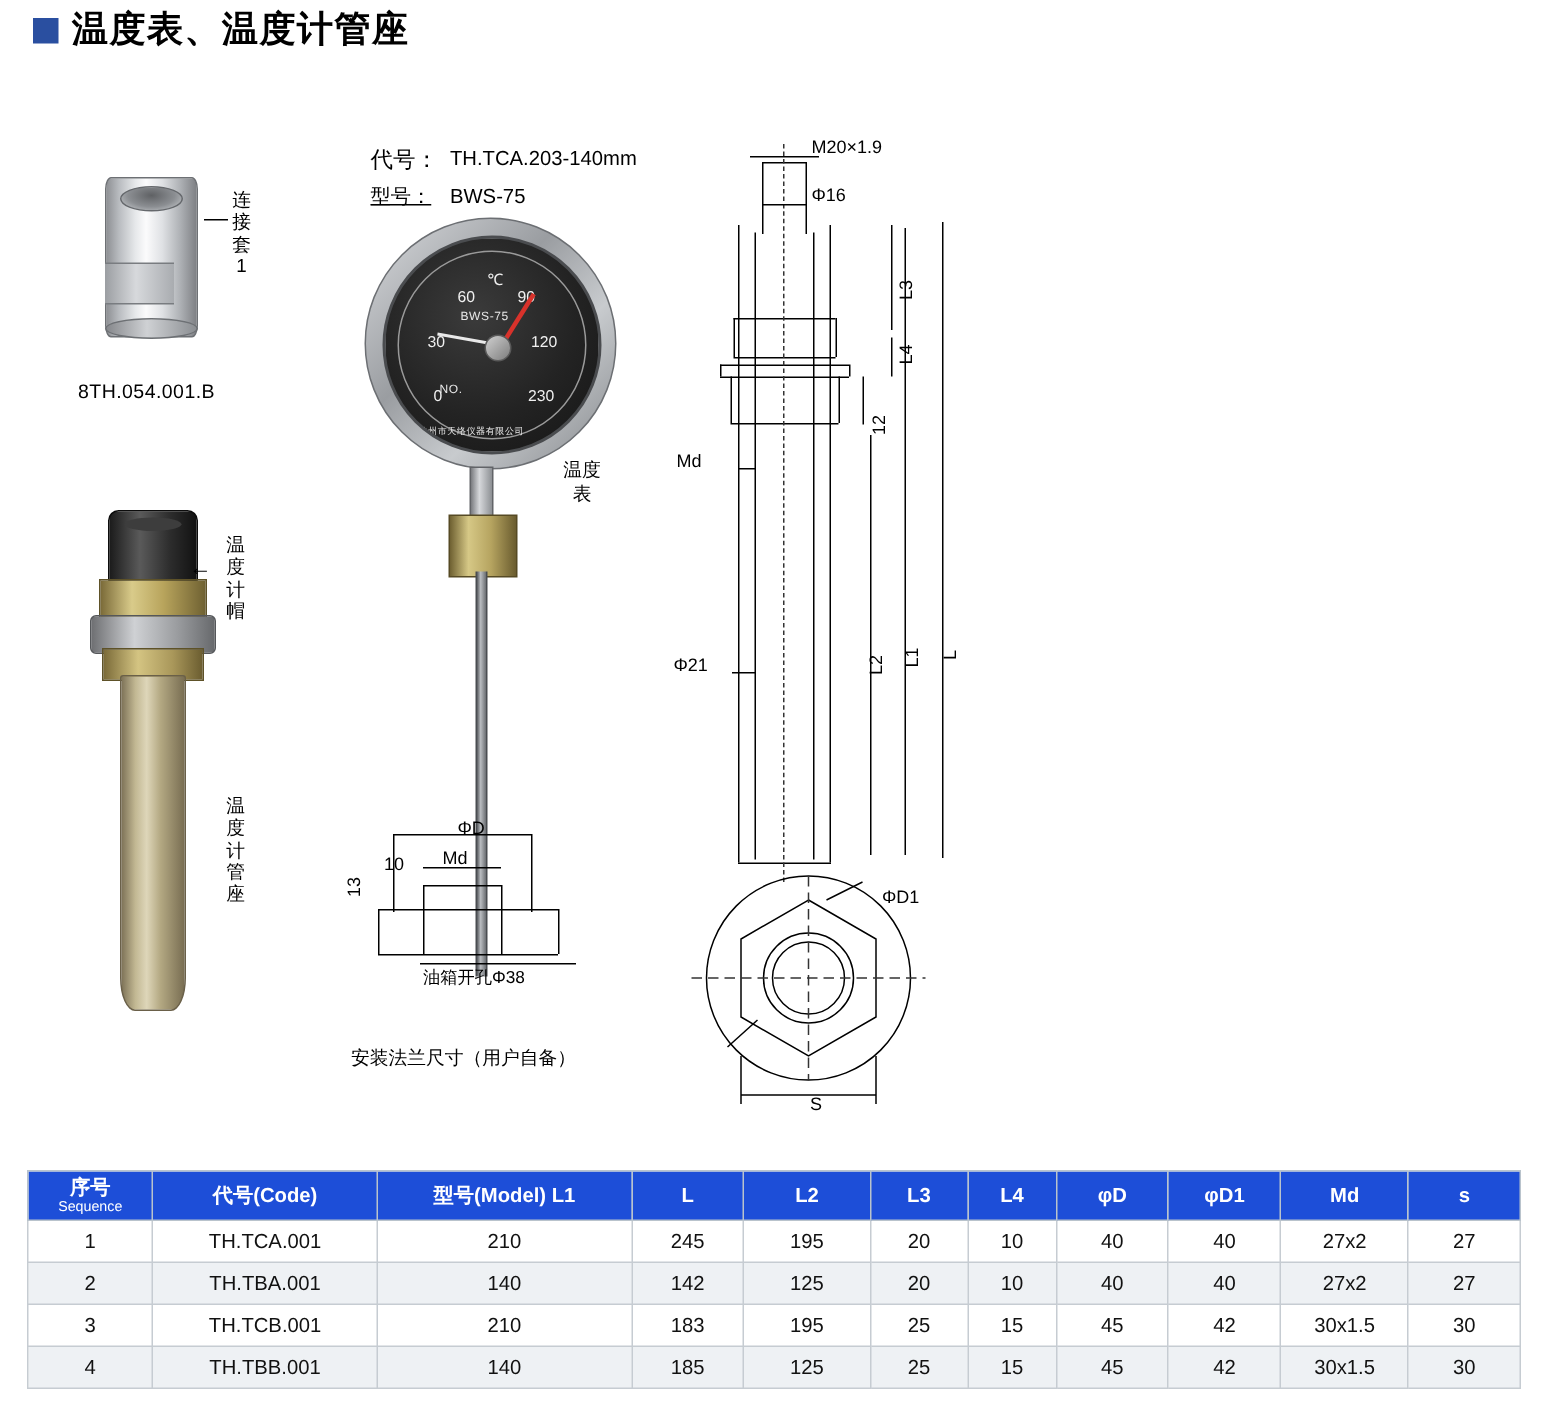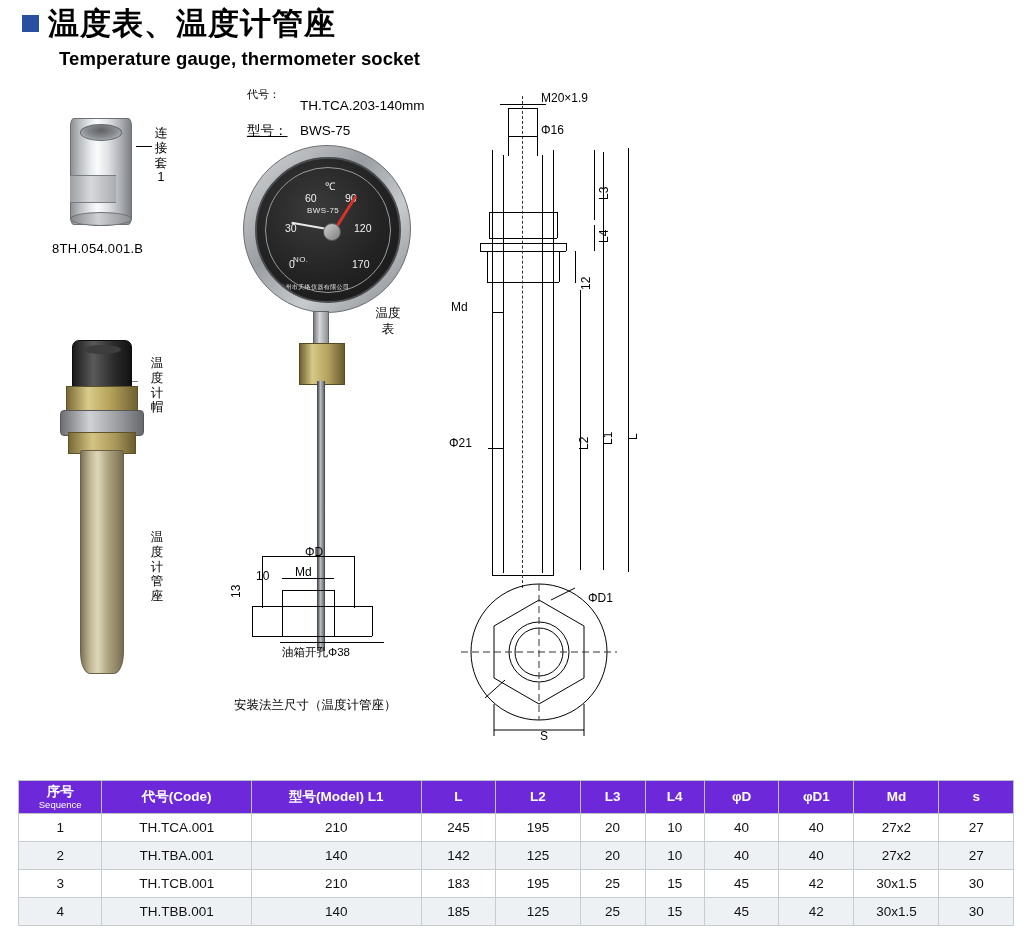--- a/index.html
+++ b/index.html
@@ -32,21 +32,21 @@
     align-items: center;
     gap: 9px;
   }
   .sq {
     width: 17px;
     height: 17px;
     background: #2a4fa0;
     display: inline-block;
   }
   .title-cn {
-    font-size: 31px;
+    font-size: 24px;
     font-weight: bold;
     letter-spacing: 1px;
     line-height: 1;
   }
   .title-en {
     margin-top: 9px;
     margin-left: 37px;
     font-size: 18.5px;
     font-weight: bold;
     letter-spacing: 0.1px;
@@ -321,21 +321,21 @@
     left: 18px;
     top: 780px;
     width: 996px;
   }
   table.spec {
     border-collapse: collapse;
     width: 996px;
     font-size: 13.5px;
   }
   table.spec th {
-    background: #6d28d9;
+    background: #1d4ed8;
     color: #fff;
     border: 1px solid #b9c3cc;
     font-weight: bold;
     padding: 3px 2px;
     text-align: center;
     line-height: 1.15;
   }
   table.spec th .sub {
     display: block;
     font-size: 9.5px;
@@ -355,34 +355,33 @@
 </head>
 <body>
 
 <div class="page">
 
   <div class="header">
     <div class="title-row">
       <span class="sq"></span>
       <span class="title-cn">温度表、温度计管座</span>
     </div>
-    <div class="title-en">Temperature gauge, thermometer socket</div>
   </div>
 
   <div class="sleeve">
     <div class="body"></div>
     <div class="bore"></div>
     <div class="flat"></div>
     <div class="btm"></div>
   </div>
   <div class="lbl-cn" style="left: 154px; top: 126px; width: 14px; white-space: pre; text-align: center;">连
 接
 套
 1</div>
-  <div class="lbl" style="left:52px; top:242px; font-size:13px; letter-spacing:0.3px;">8TH.054.001.B</div>
+  <div class="lbl" style="left:52px; top:254px; font-size:13px; letter-spacing:0.3px;">8TH.054.001.B</div>
 
   <div class="line-h" style="left:136px; top:146px; width:16px;"></div>
 
   <div class="thermo">
     <div class="cap"></div>
     <div class="nutA"></div>
     <div class="nutB"></div>
     <div class="nutC"></div>
     <div class="stem"></div>
   </div>
@@ -390,36 +389,36 @@
 度
 计
 帽</div>
   <div class="lbl" style="left:126px; top:370px; font-size:15px;">←</div>
   <div class="lbl-cn" style="left: 150px; top: 530px; width: 14px; white-space: pre; text-align: center;">温
 度
 计
 管
 座</div>
 
-  <div class="lbl" style="left:247px; top:88px; font-size:11px;">代号：</div>
+  <div class="lbl" style="left:247px; top:98px; font-size:15px;">代号：</div>
   <div class="lbl" style="left:300px; top:98px; font-size:13.5px;text-align:right;">TH.TCA.203-140mm</div>
   <div class="lbl" style="left:247px; top:123px; font-size:13.5px;text-decoration:underline;">型号：</div>
   <div class="lbl" style="left:300px; top:123px; font-size:13.5px;">BWS-75</div>
 
   <div class="gauge-wrap">
     <div class="dial-outer">
       <div class="dial-inner">
         <div class="tickring"></div>
         <div class="dial-num" style="left:68px; top:20px;">℃</div>
         <div class="dial-num" style="left:48px; top:33px;">60</div>
         <div class="dial-num" style="left:88px; top:33px;">90</div>
         <div class="dial-num" style="left:28px; top:63px;">30</div>
         <div class="dial-num" style="left:97px; top:63px;">120</div>
         <div class="dial-num" style="left:32px; top:99px;">0</div>
-        <div class="dial-num" style="left:95px; top:99px;">170</div>
+        <div class="dial-num" style="left:95px; top:99px;">230</div>
         <div class="dial-brand" style="left:50px; top:47px;">BWS-75</div>
         <div class="dial-brand" style="left:36px; top:96px;">NO.</div>
         <div class="dial-brand" style="left:22px; top:124px; font-size:6px;">常州市天络仪器有限公司</div>
         <div class="needle-red"></div>
         <div class="needle-white"></div>
         <div class="hub"></div>
       </div>
     </div>
     <div class="neck"></div>
     <div class="hexnut"></div>
@@ -490,21 +489,21 @@
   <div class="line-h" style="left:252px; top:606px; width:120px;"></div>
   <div class="line-h" style="left:252px; top:636px; width:120px;"></div>
   <div class="line-v" style="left:252px; top:606px; height:30px;"></div>
   <div class="line-v" style="left:372px; top:606px; height:30px;"></div>
   <div class="line-v" style="left:282px; top:590px; height:46px;"></div>
   <div class="line-v" style="left:334px; top:590px; height:46px;"></div>
   <div class="line-h" style="left:282px; top:590px; width:52px;"></div>
 
   <div class="lbl" style="left:282px; top:646px; font-size:11.5px;">油箱开孔Φ38</div>
   <div class="line-h" style="left:280px; top:642px; width:104px;"></div>
-  <div class="lbl-cn" style="left:234px; top:698px; font-size:12.5px;">安装法兰尺寸（温度计管座）</div>
+  <div class="lbl-cn" style="left:234px; top:698px; font-size:12.5px;">安装法兰尺寸（用户自备）</div>
 
   <svg style="position:absolute; left:455px; top:580px;" width="180" height="175">
     <circle cx="84" cy="72" r="68" fill="none" stroke="#000" stroke-width="1"></circle>
     <polygon points="84,20 129,46 129,98 84,124 39,98 39,46" fill="none" stroke="#000" stroke-width="1"></polygon>
     <circle cx="84" cy="72" r="30" fill="none" stroke="#000" stroke-width="1"></circle>
     <circle cx="84" cy="72" r="24" fill="none" stroke="#000" stroke-width="1"></circle>
     <line x1="6" y1="72" x2="162" y2="72" stroke="#333" stroke-width="1" stroke-dasharray="7,4"></line>
     <line x1="84" y1="4" x2="84" y2="140" stroke="#333" stroke-width="1" stroke-dasharray="7,4"></line>
     <line x1="39" y1="150" x2="129" y2="150" stroke="#000" stroke-width="1"></line>
     <line x1="39" y1="124" x2="39" y2="156" stroke="#000" stroke-width="1"></line>

